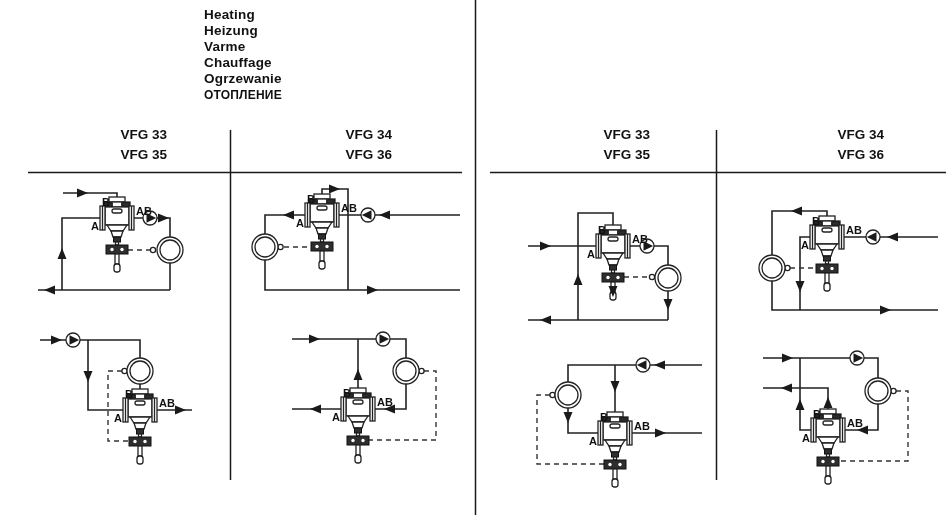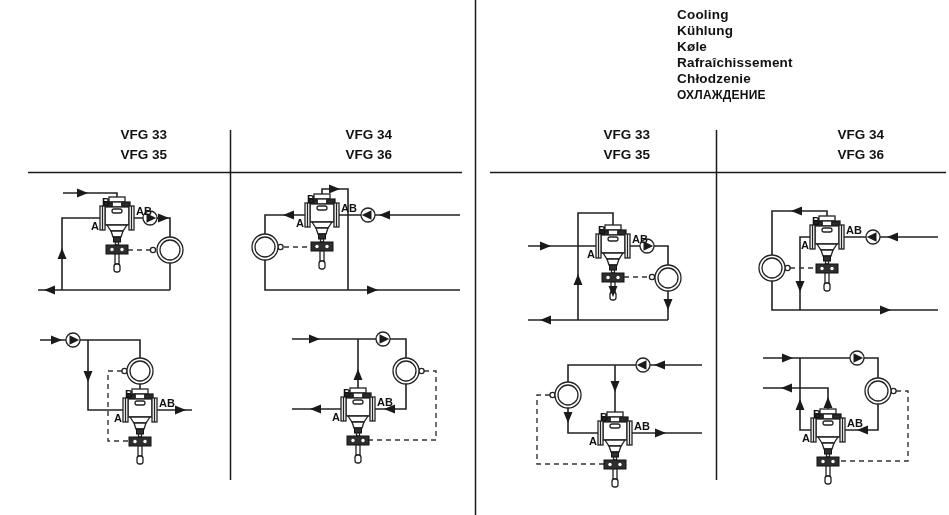--- a/index.html
+++ b/index.html
@@ -23,29 +23,29 @@
   .arrow{fill:#1a1a1a;stroke:none;}
   .sym{stroke:#222;stroke-width:1.3;fill:#fff;}
   .sym-dark{fill:#2e2e2e;stroke:#111;stroke-width:1;}
   .portlbl{font-family:"Liberation Sans",sans-serif;font-size:11px;font-weight:bold;fill:#111;}
 </style>
 </head>
 <body>
 
 <div class="stage">
 
-
-  <div class="title-block" style="left:677px;">
-    <div>Cooling</div>
-    <div>Kühlung</div>
-    <div>Køle</div>
-    <div>Rafraîchissement</div>
-    <div>Chłodzenie</div>
-    <div class="ru">ОХЛАЖДЕНИЕ</div>
-  </div>
+  <div class="title-block" style="left:204px;">
+    <div>Heating</div>
+    <div>Heizung</div>
+    <div>Varme</div>
+    <div>Chauffage</div>
+    <div>Ogrzewanie</div>
+    <div class="ru">ОТОПЛЕНИЕ</div>
+  </div>
+
 
   <div class="models" style="left:47px;">
     <div>VFG 33</div>
     <div>VFG 35</div>
   </div>
   <div class="models" style="left:272px;">
     <div>VFG 34</div>
     <div>VFG 36</div>
   </div>
   <div class="models" style="left:530px;">

